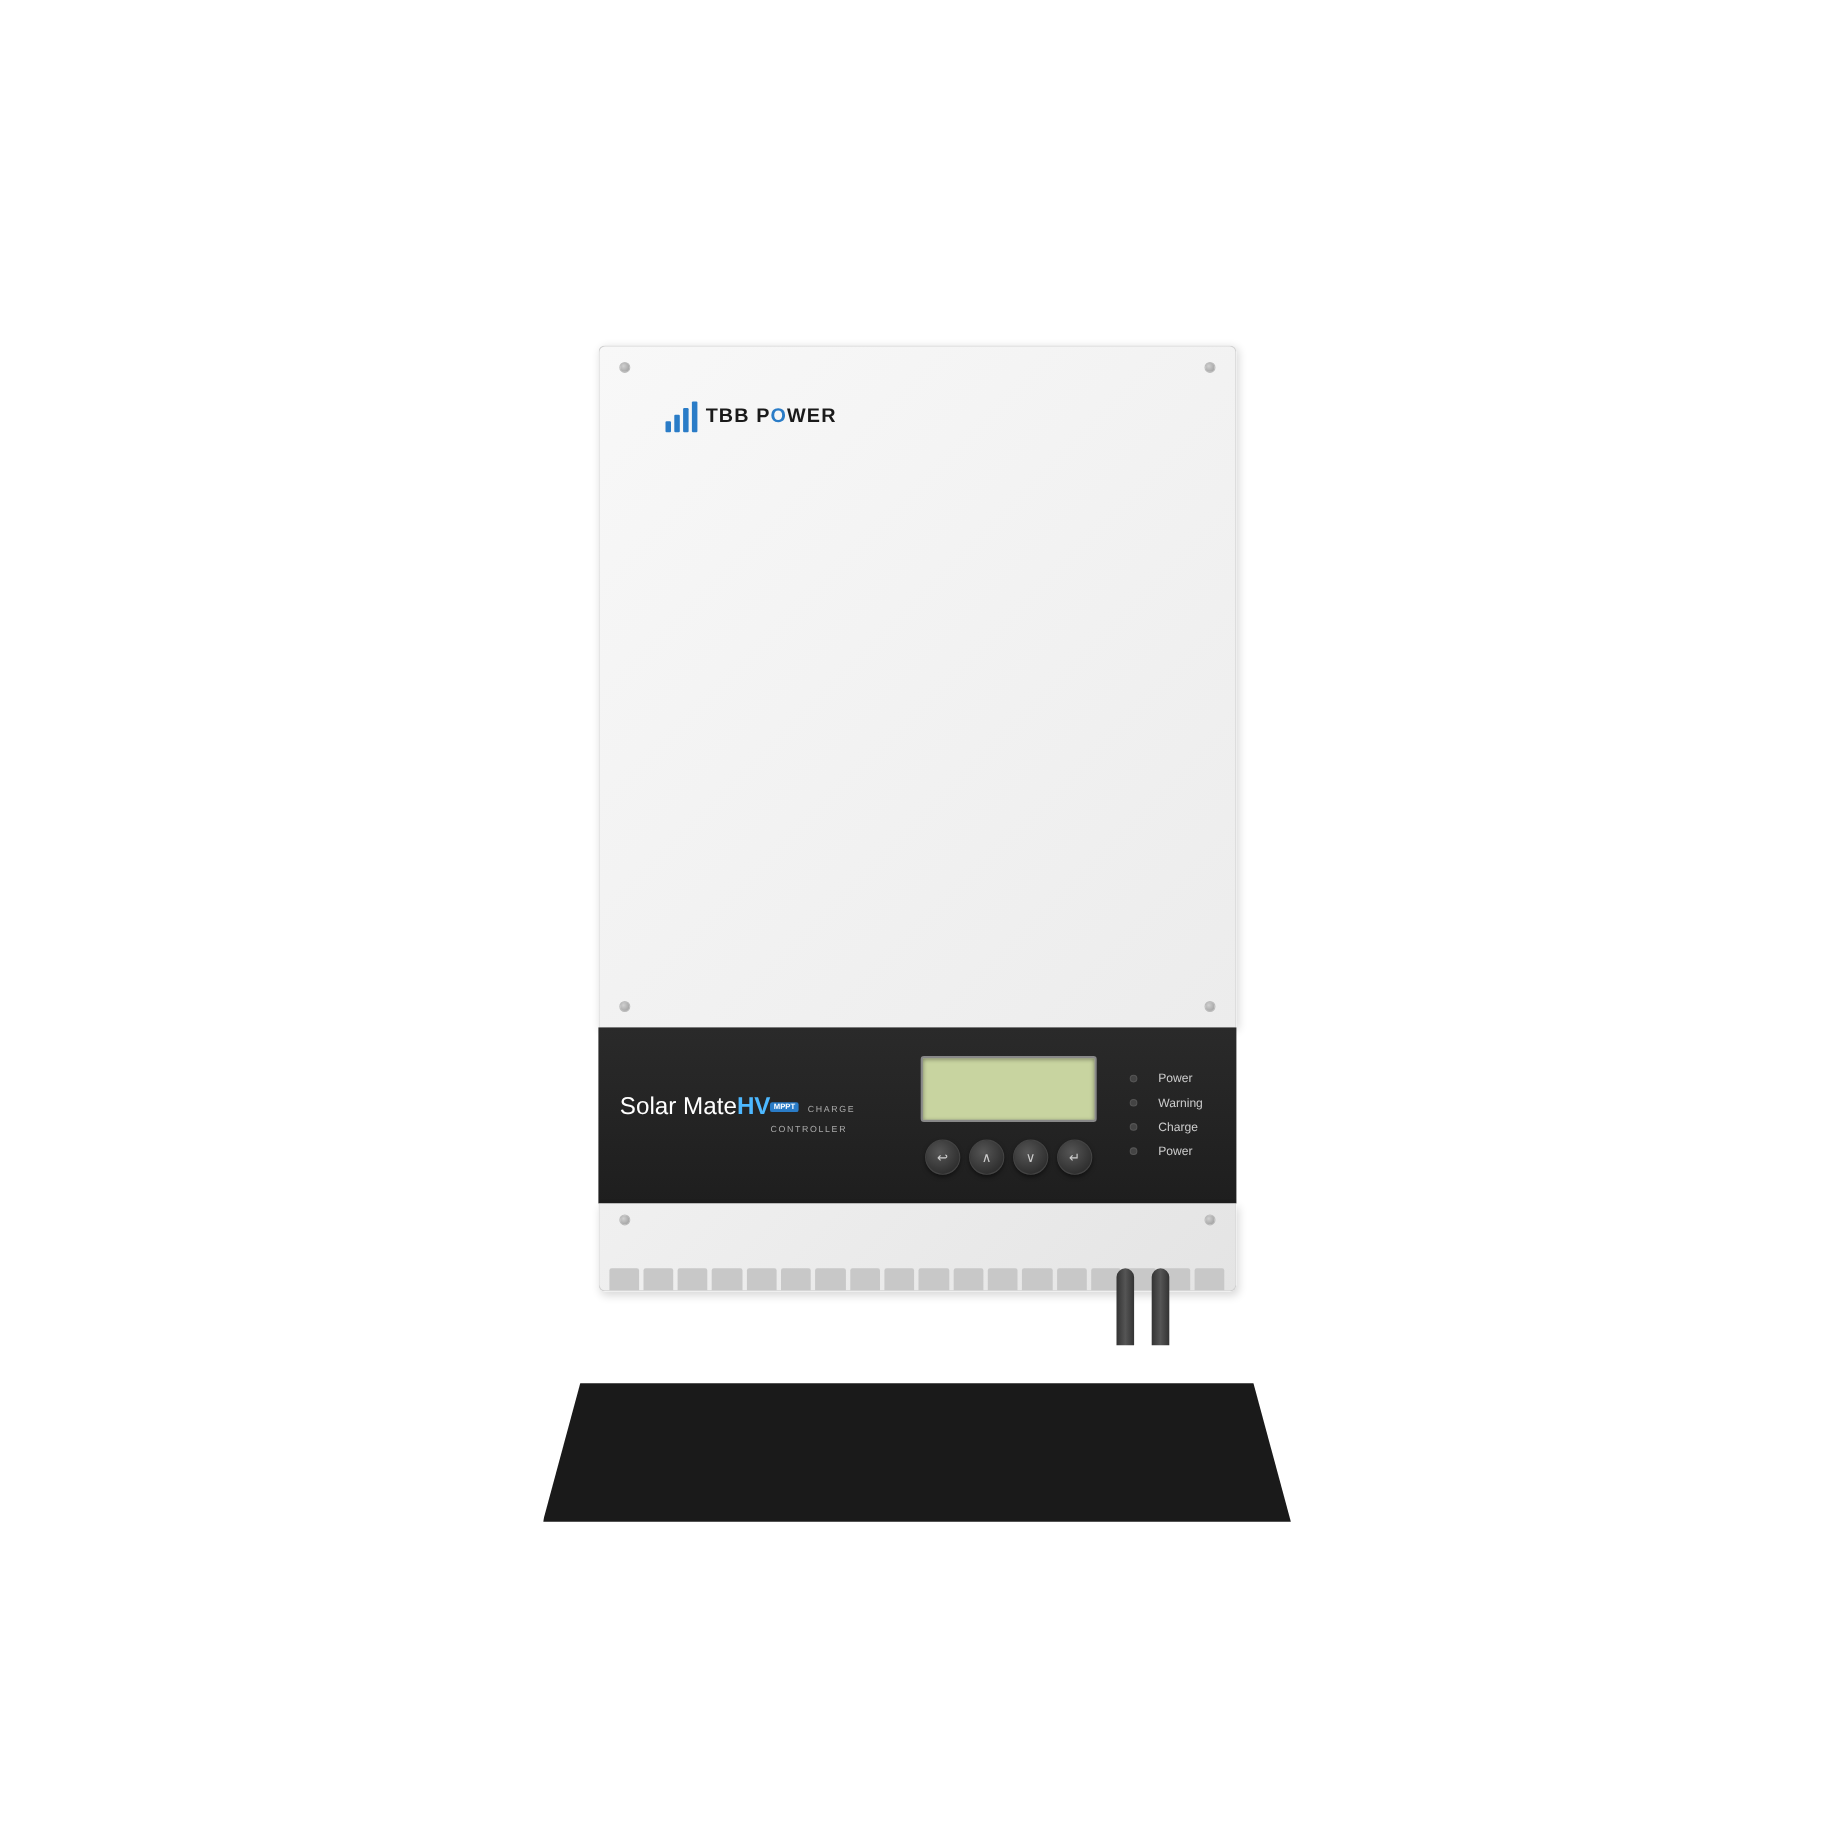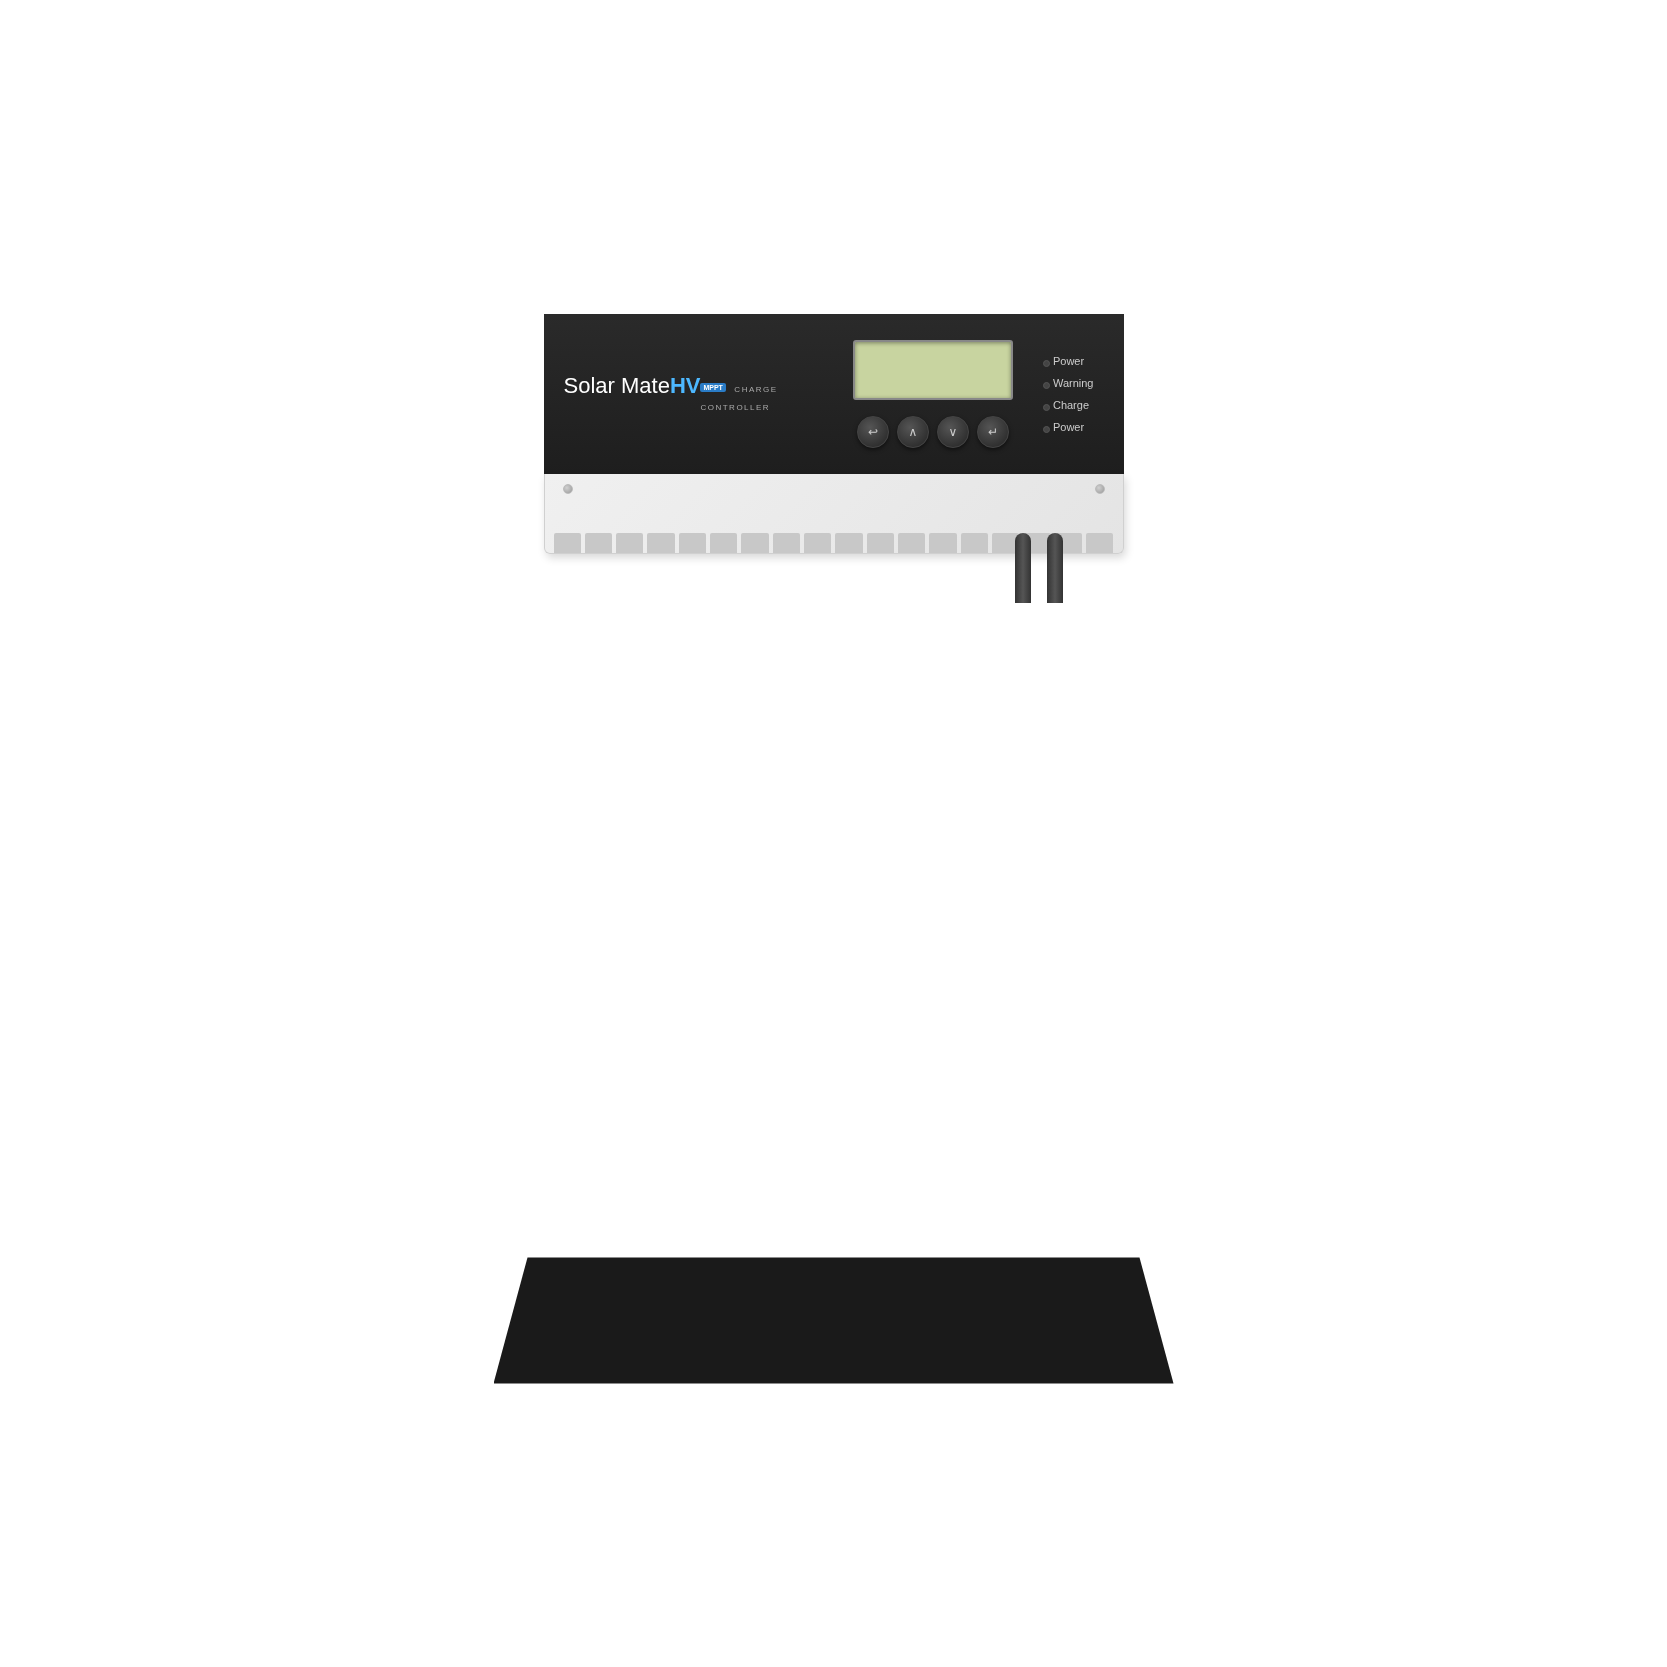--- a/index.html
+++ b/index.html
@@ -211,22 +211,22 @@
     .status-leds {
       display: flex;
       flex-direction: column;
       gap: 10px;
       margin-left: auto;
       padding-right: 10px;
     }
 
     .led-item {
       display: flex;
-      align-items: flex-end;
-      gap: 3px;
+      align-items: center;
+      gap: 19px;
     }
 
     .led-dot {
       width: 7px;
       height: 7px;
       border-radius: 50%;
       background: #444;
       border: 1px solid #555;
       flex-shrink: 0;
     }
@@ -287,20 +287,38 @@
   </style>
 </head>
 <body>
 
 <div class="scene">
 
   <div class="shadow-base"></div>
 
   <div class="device">
 
+    <div class="panel-upper">
+      <div class="screw screw-tl"></div>
+      <div class="screw screw-tr"></div>
+      <div class="screw screw-bl"></div>
+      <div class="screw screw-br"></div>
+
+      <div class="logo-area">
+        <div class="tbb-icon">
+          <div class="tbb-bar"></div>
+          <div class="tbb-bar"></div>
+          <div class="tbb-bar"></div>
+          <div class="tbb-bar"></div>
+        </div>
+        <div class="logo-text">
+          TBB P<span>O</span>WER
+        </div>
+      </div>
+    </div>
 
     <div class="panel-control">
 
       <div class="product-name-area">
         <div class="product-name">
           <span>Solar Mate</span><span class="blue">HV</span>
         </div>
         <div style="margin-top:4px;">
           <span class="mppt-badge">MPPT</span>
           <span class="charge-controller-text">CHARGE CONTROLLER</span>

